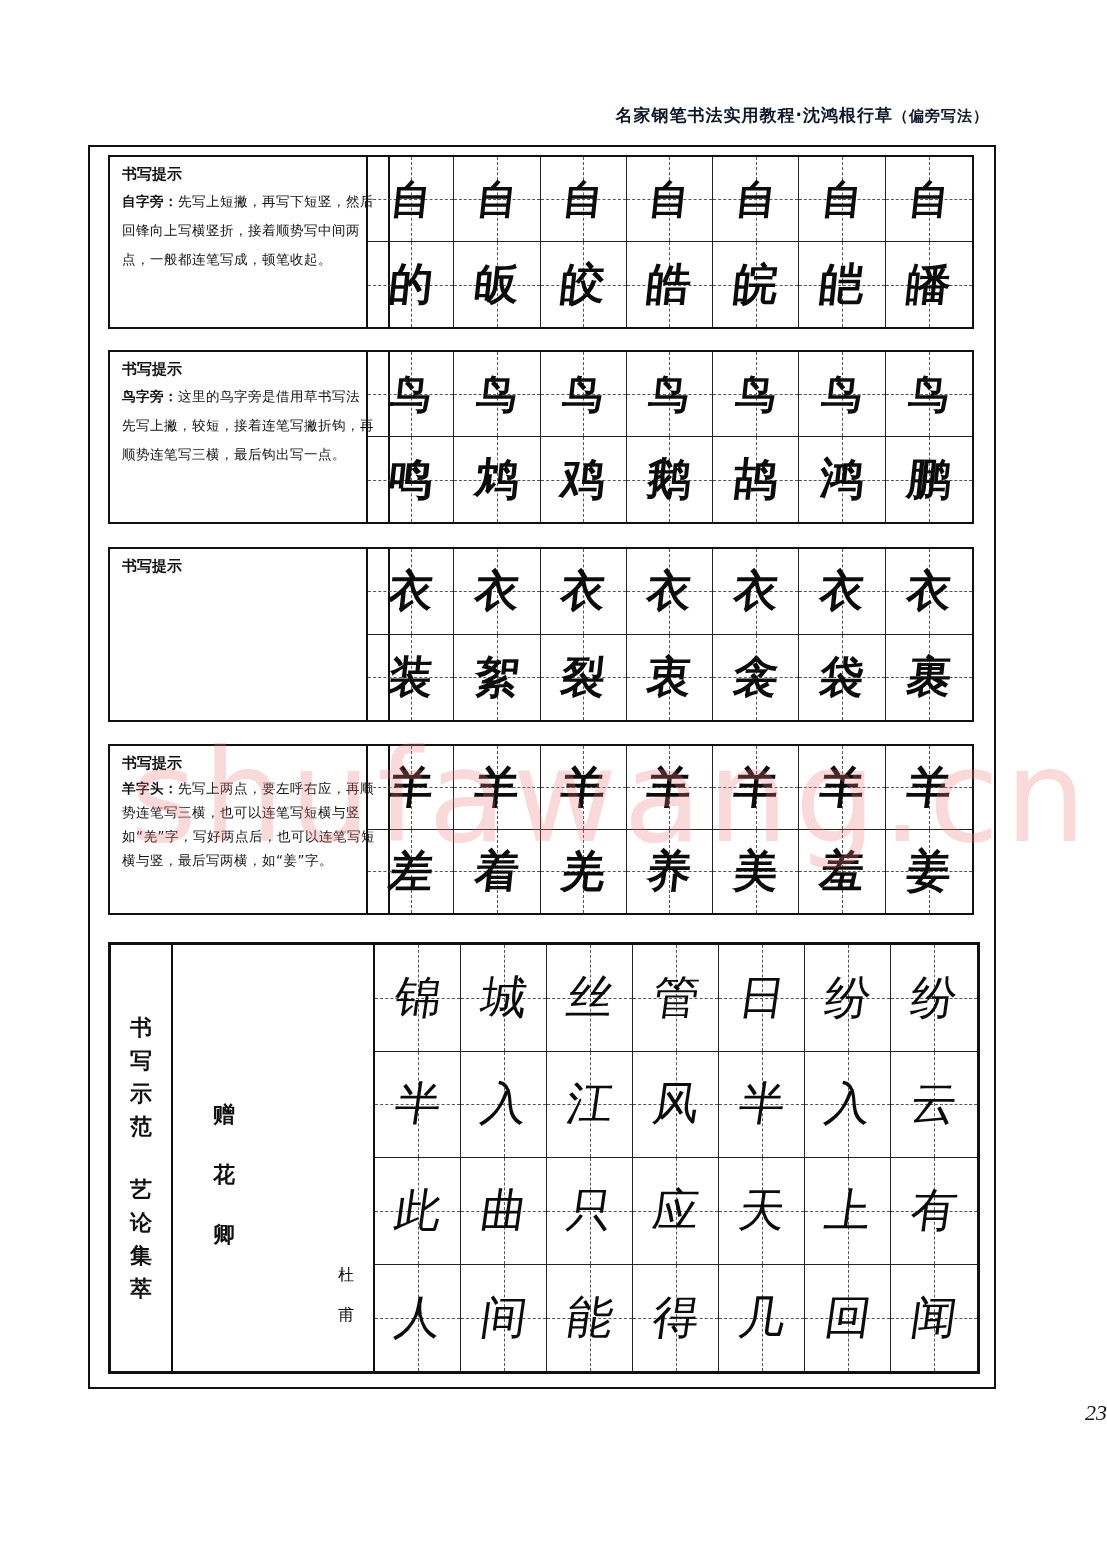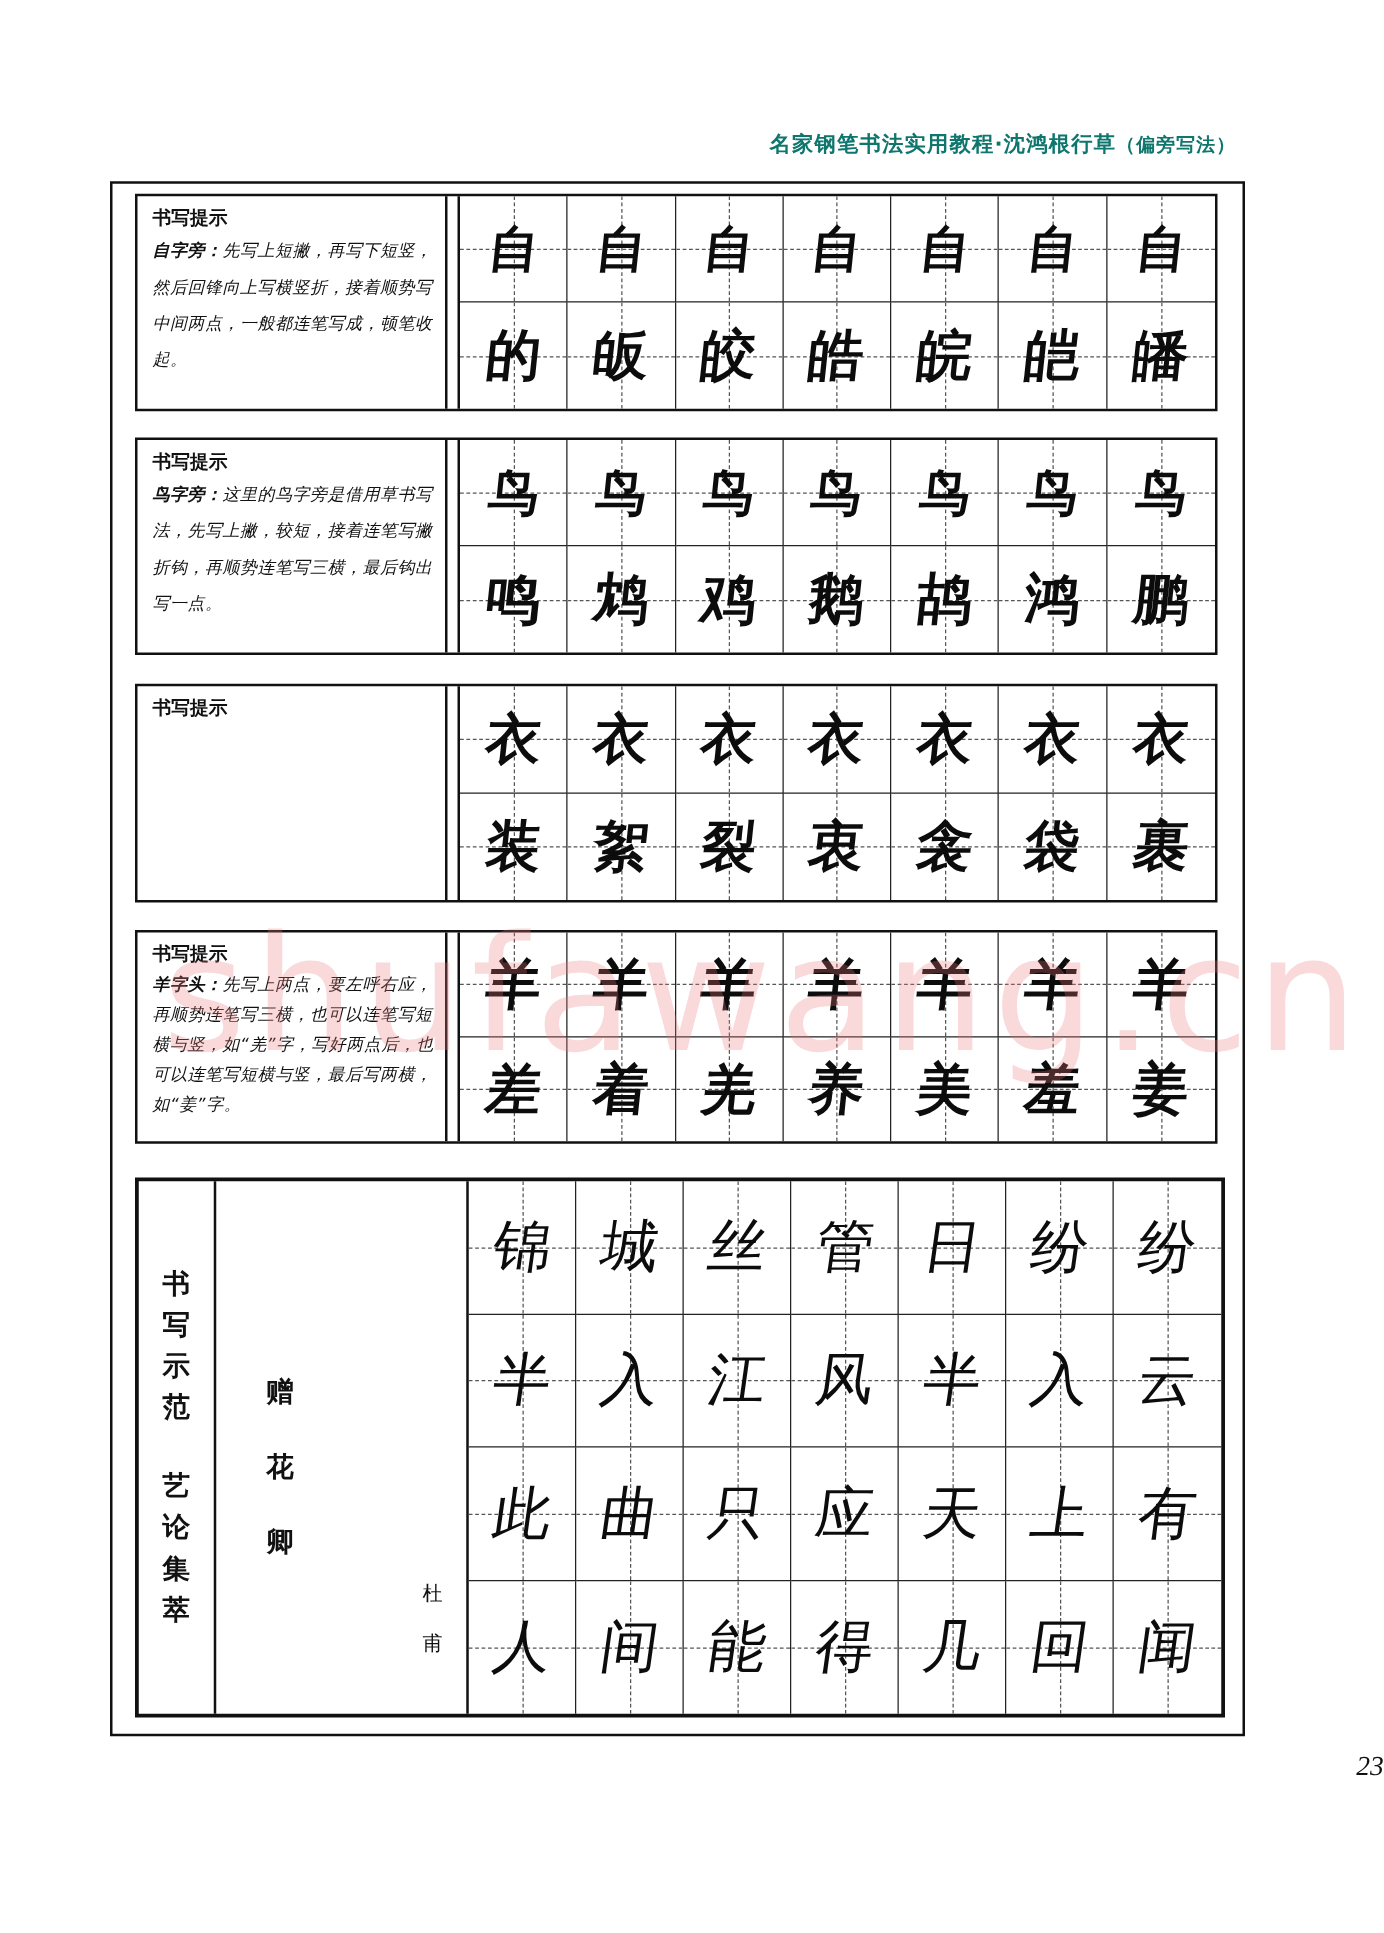--- a/index.html
+++ b/index.html
@@ -3,38 +3,38 @@
 <meta charset="utf-8">
 <style>
   html, body { margin: 0; padding: 0; background: #ffffff; }
   body {
     width: 1107px; height: 1546px; position: relative; overflow: hidden;
     font-family: "DejaVu Serif", "Liberation Serif", serif; color: #111;
   }
   .running-header {
     position: absolute; top: 104px; right: 118px;
     font-family: "DejaVu Sans", "Liberation Sans", sans-serif;
-    font-size: 17px; font-weight: bold; letter-spacing: 1px; color: #0f766e;
+    font-size: 17px; font-weight: bold; letter-spacing: 1px; color: #0f172a;
   }
   .running-header .sub { font-size: 15px; font-weight: bold; }
   .outer-frame {
     position: absolute; left: 88px; top: 145px; width: 908px; height: 1244px;
     border: 2px solid #111; box-sizing: border-box;
   }
   .lesson {
     position: absolute; left: 108px; width: 866px; box-sizing: border-box;
     border: 2px solid #111; background: #fff;
   }
   .lesson .tip-box {
-    position: absolute; left: 0; top: 0; bottom: 0; width: 248px;
+    position: absolute; left: 0; top: 0; bottom: 0; width: 280px;
     border-right: 2px solid #111; box-sizing: border-box; padding: 8px 8px 4px 12px;
     font-family: "DejaVu Sans", "Liberation Sans", sans-serif;
   }
   .tip-title { font-size: 15px; font-weight: bold; margin-bottom: 3px; }
-  .tip-body { font-size: 13.5px; line-height: 29px; letter-spacing: 0.5px; font-style: italic; }
+  .tip-body { font-size: 13.5px; line-height: 29px; letter-spacing: 0.5px; }
   .tip-body b { font-weight: bold; }
   .practice-grid {
     position: absolute; left: 256px; top: 0; right: 0; bottom: 0;
     display: grid; grid-template-columns: repeat(7, 1fr); grid-template-rows: 1fr 1fr;
     border-left: 2px solid #111;
   }
   .cell {
     position: relative; border-right: 1.5px solid #222; border-bottom: 1.5px solid #222;
     display: flex; align-items: center; justify-content: center; overflow: hidden;
   }

